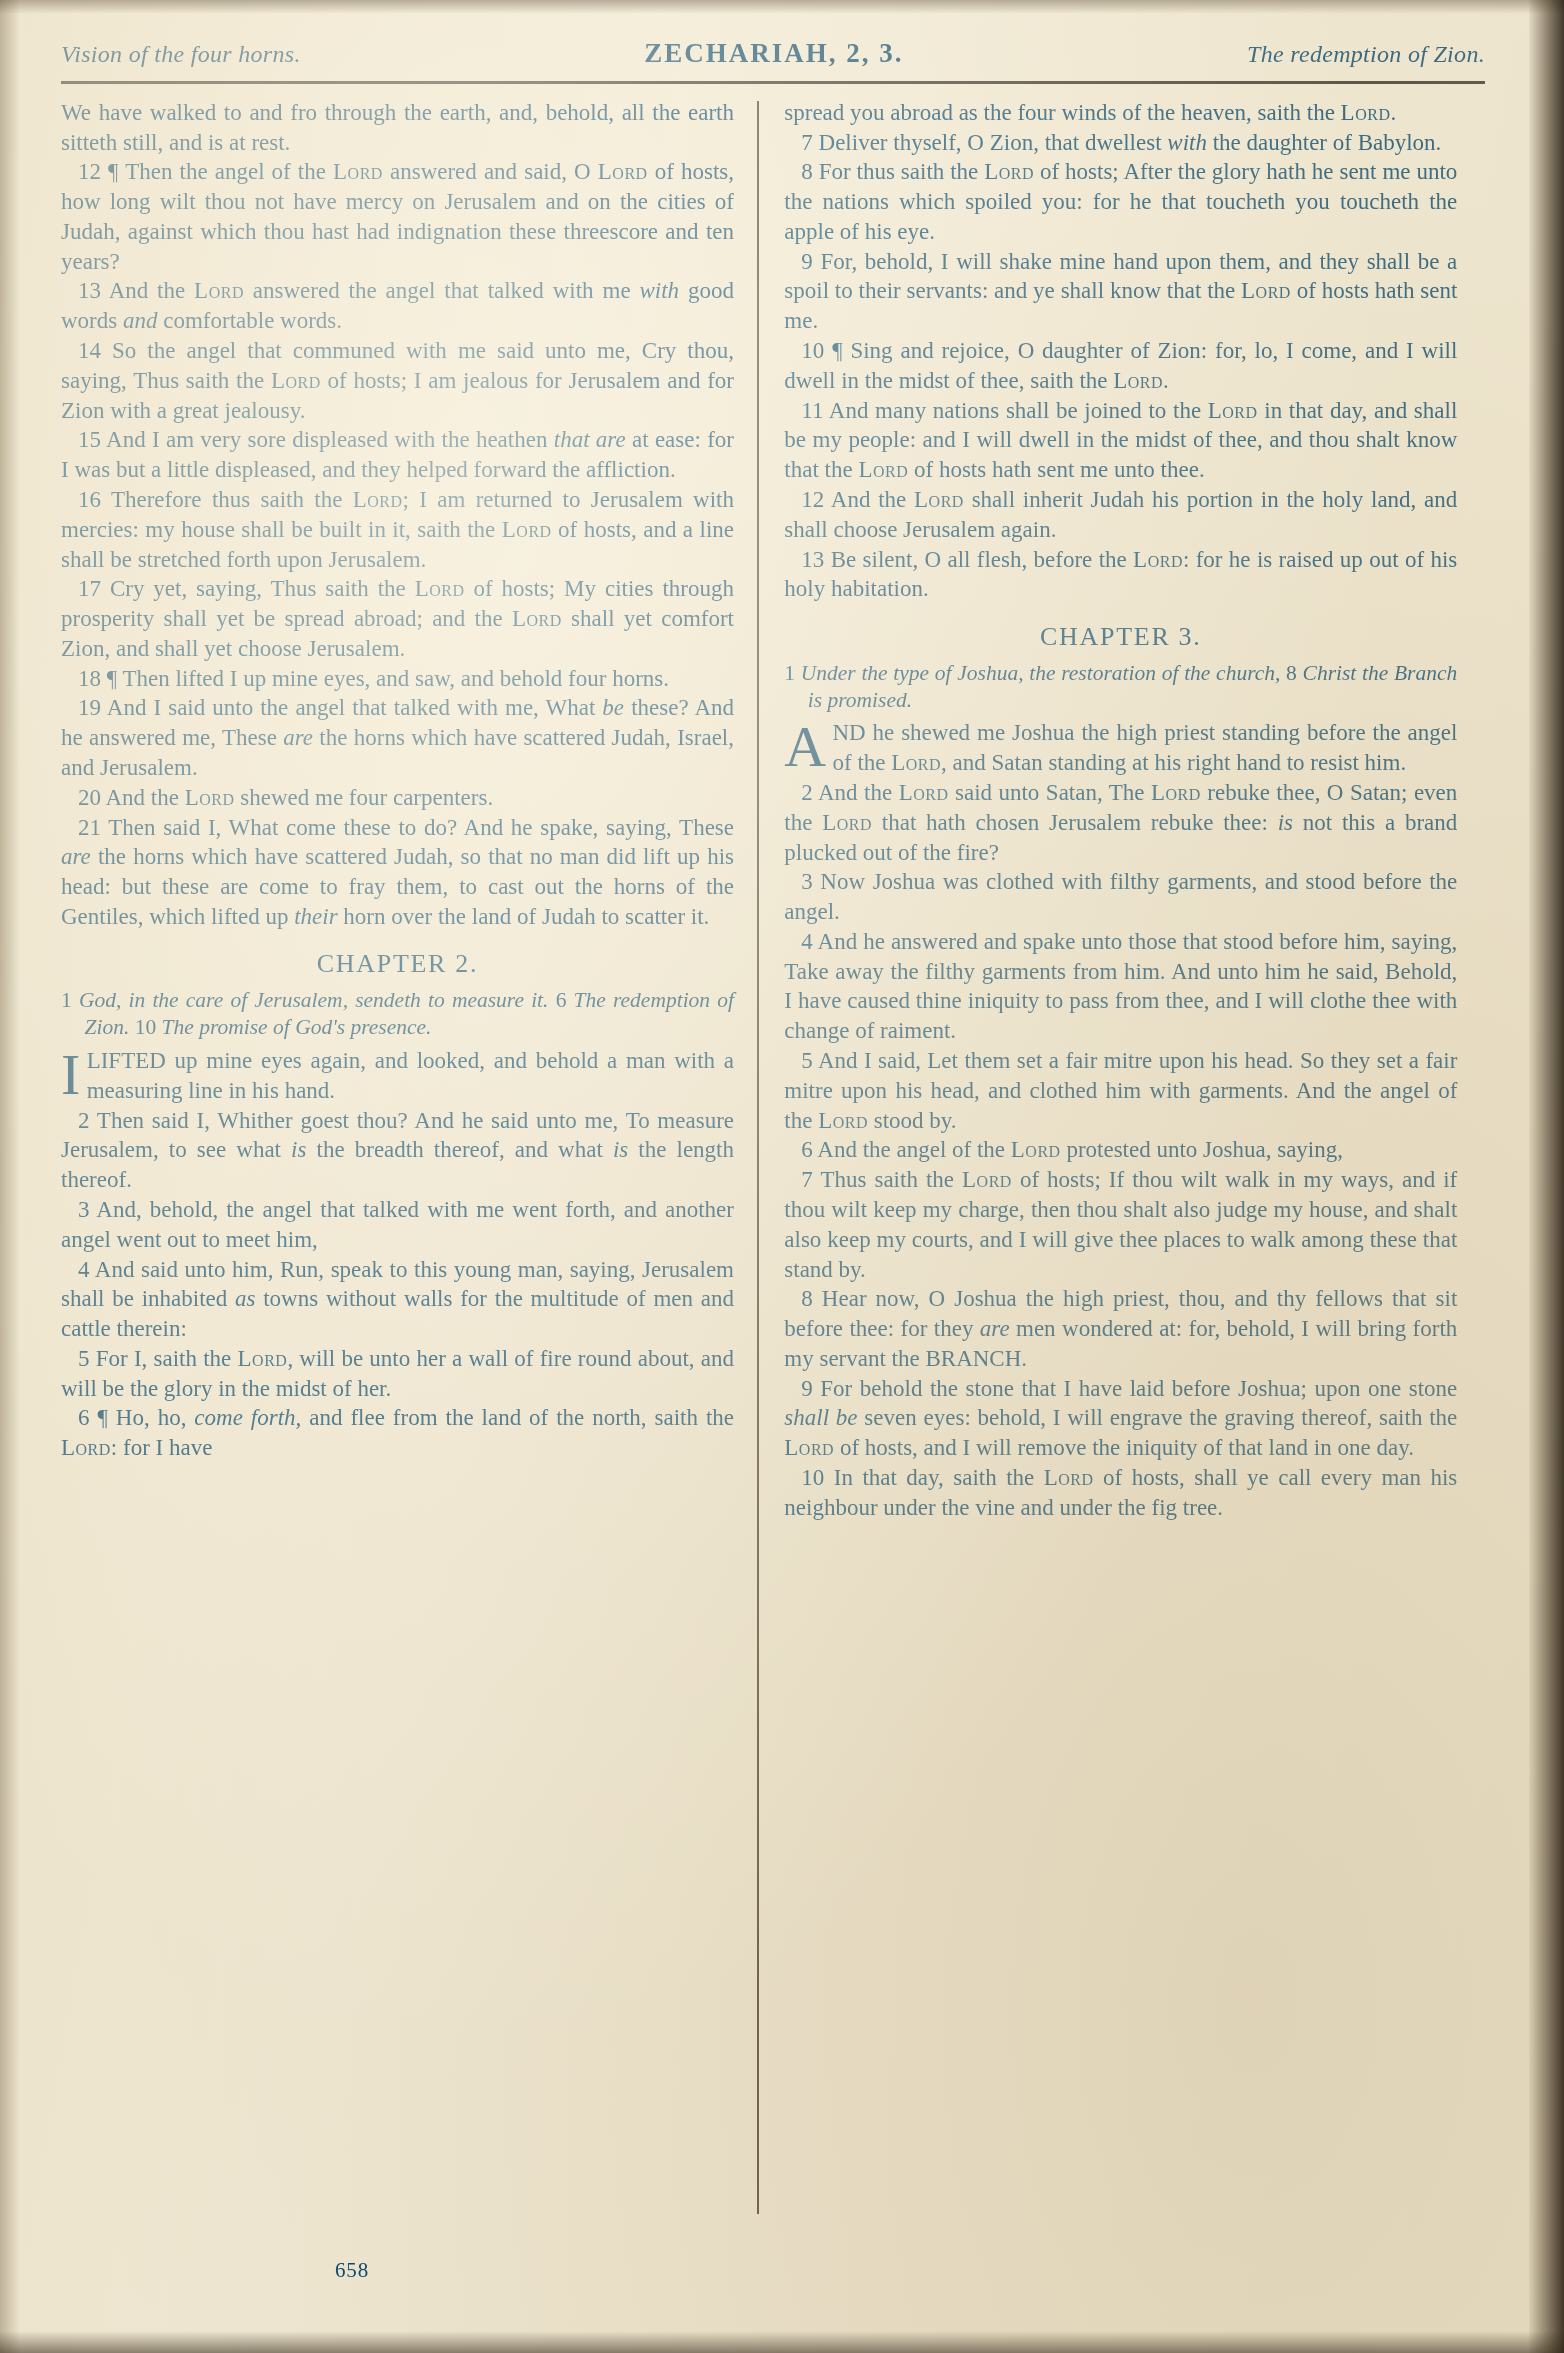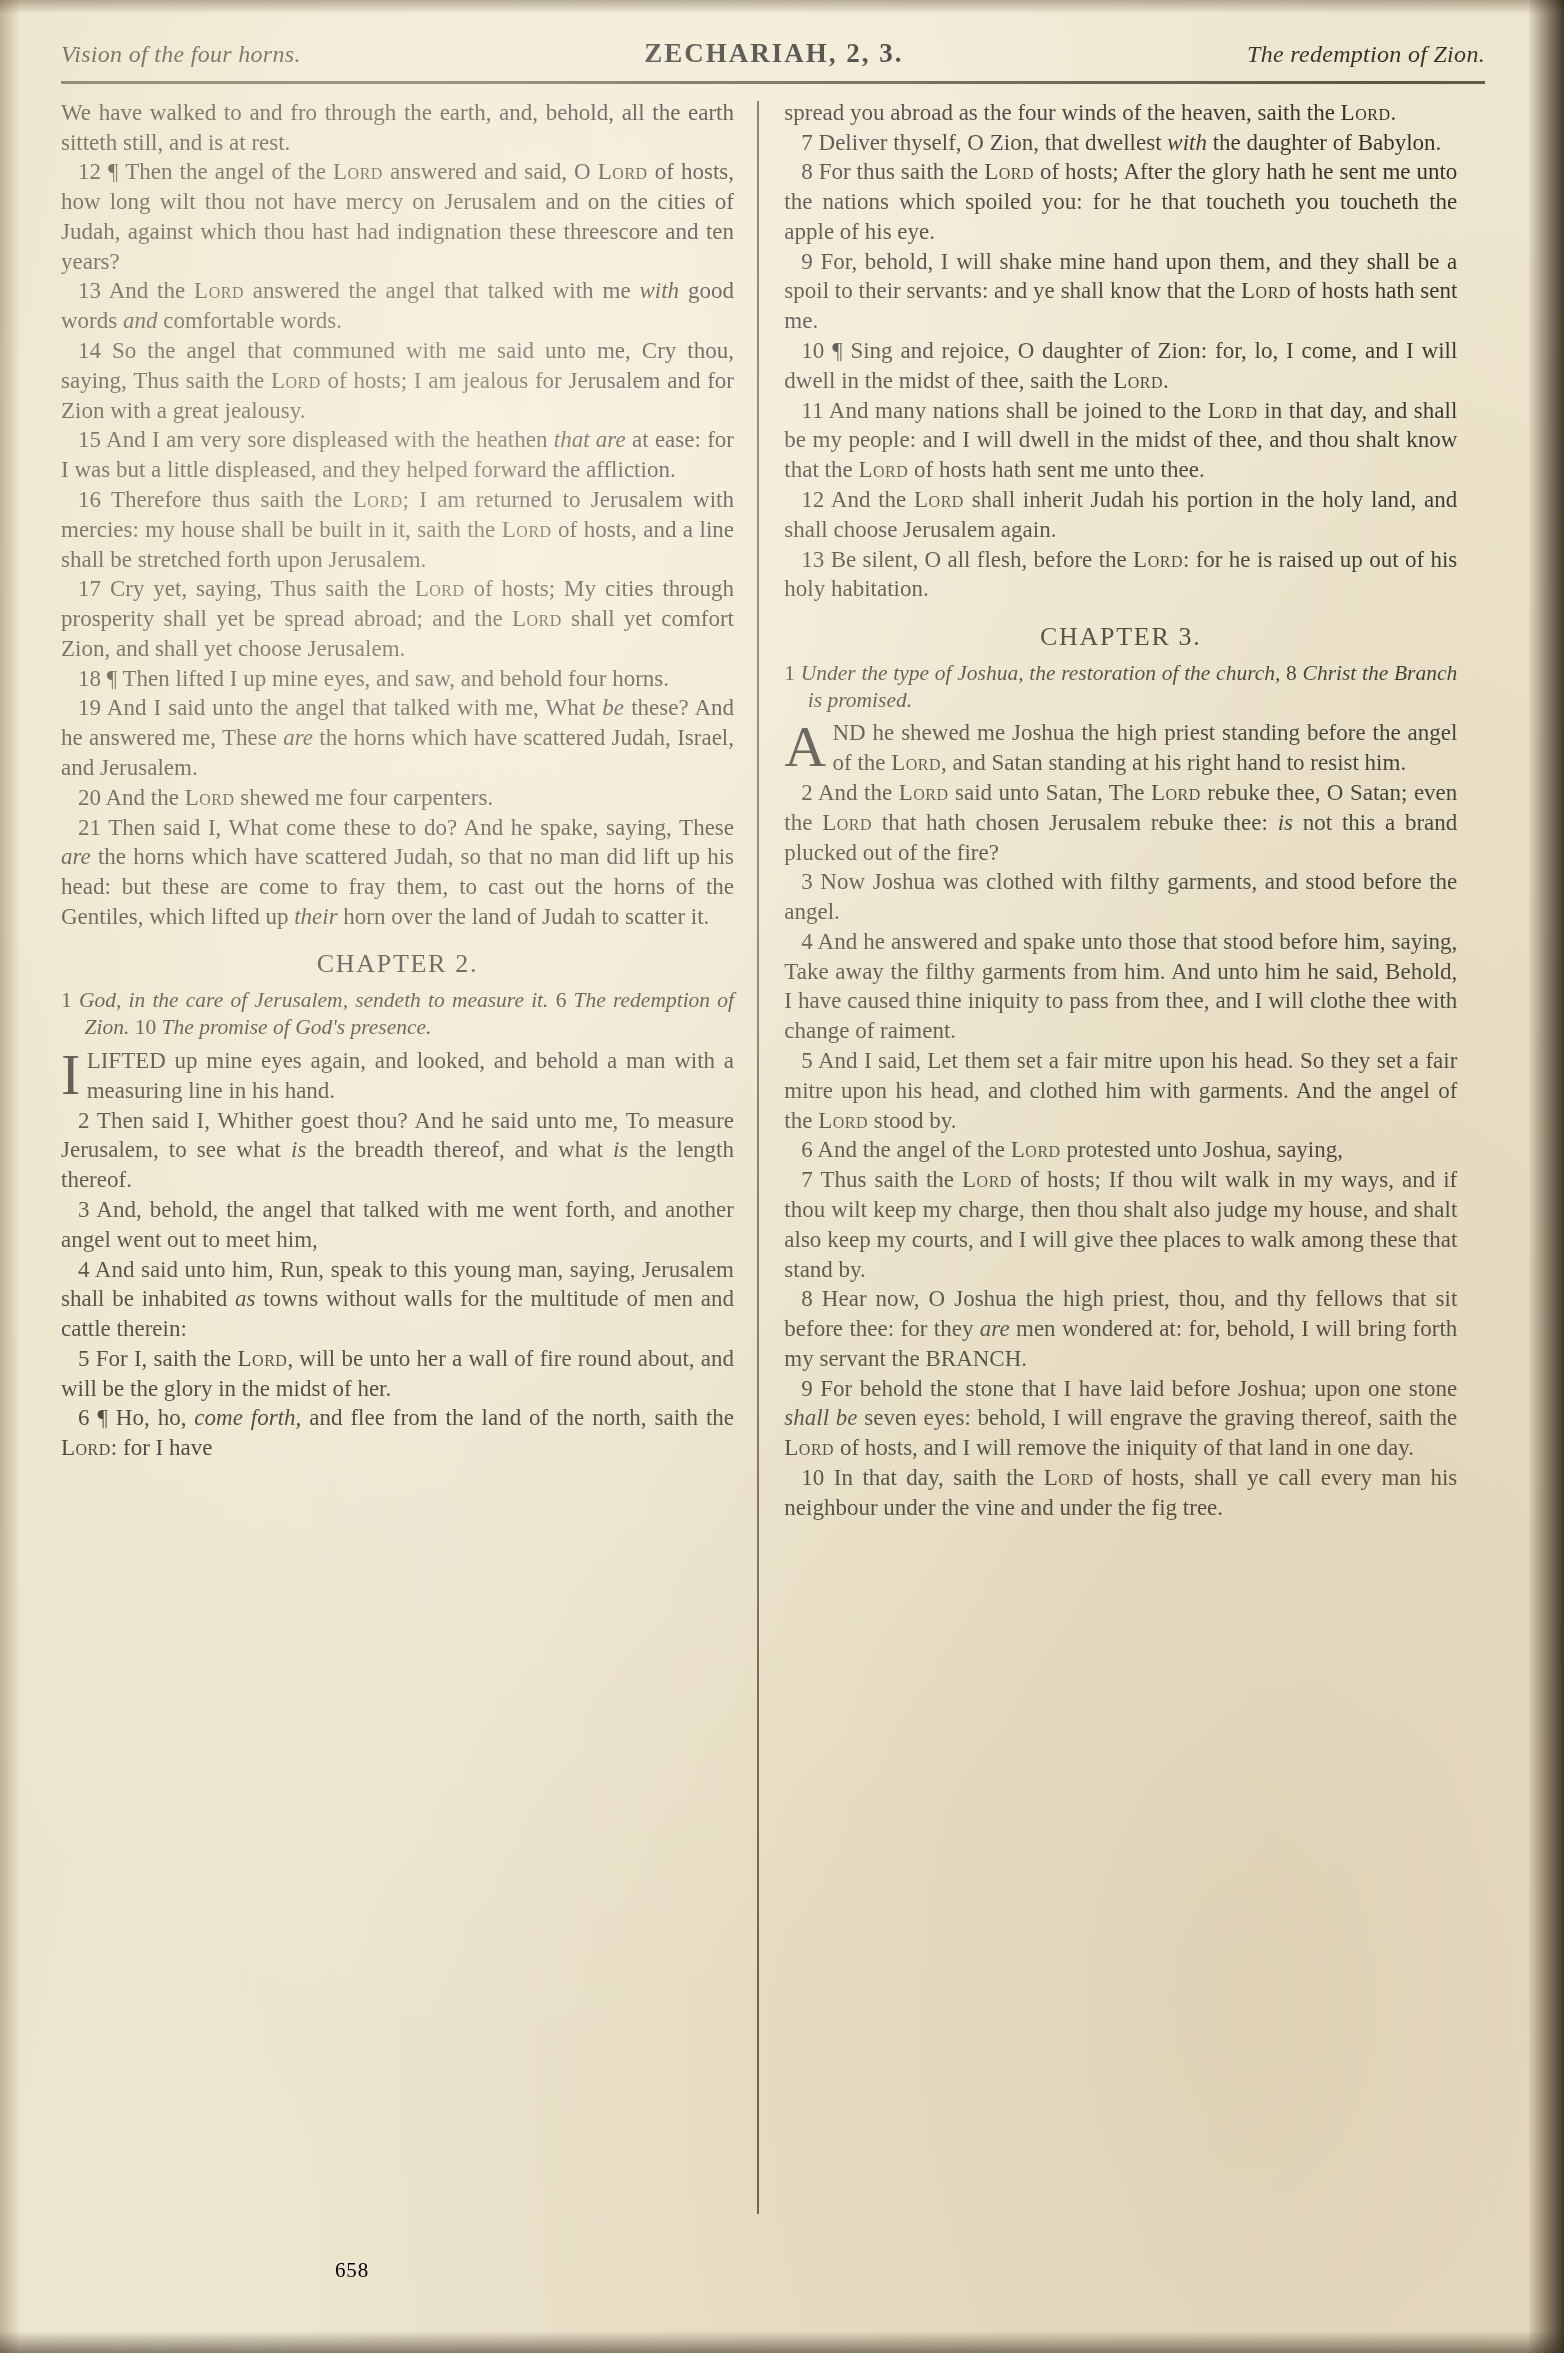--- a/index.html
+++ b/index.html
@@ -7,21 +7,21 @@
     padding: 0;
     background: #2b2b2b;
   }
   #page {
     position: relative;
     width: 1565px;
     height: 2354px;
     background: #efe7d2;
     overflow: hidden;
     font-family: "Liberation Serif", serif;
-    color: #000000;
+    color: #0c4a6e;
   }
   
   #page:before {
     content: "";
     position: absolute;
     inset: 0;
     background:
       radial-gradient(ellipse at 30% 20%, rgba(255,250,235,0.55), rgba(255,250,235,0) 60%),
       radial-gradient(ellipse at 80% 85%, rgba(190,170,130,0.30), rgba(190,170,130,0) 65%),
       linear-gradient(100deg, rgba(225,210,175,0.35) 0%, rgba(248,242,226,0.05) 35%, rgba(232,219,188,0.35) 100%);

